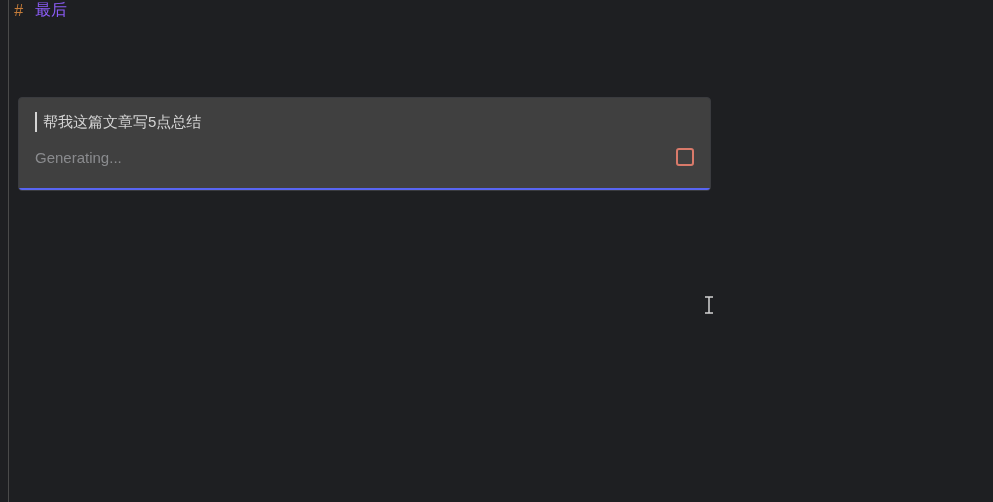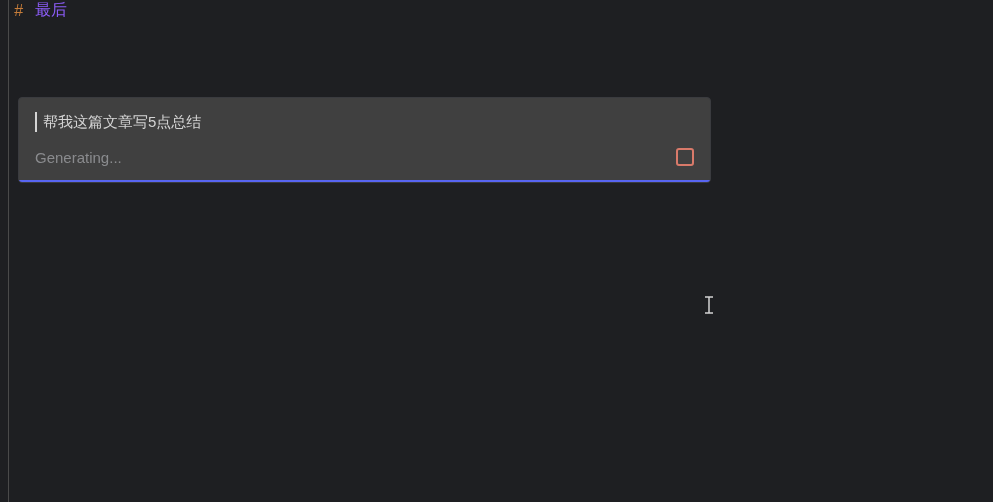--- a/index.html
+++ b/index.html
@@ -64,21 +64,21 @@
       margin-right: 6px;
     }
     .prompt-text {
       color: #d4d4d4;
       font-size: 15px;
     }
     .status-row {
       display: flex;
       align-items: center;
       justify-content: space-between;
-      padding: 8px 16px 14px 16px;
+      padding: 8px 16px 22px 16px;
     }
     .status-text {
       color: #8a8b8e;
       font-size: 15px;
     }
     .stop-button {
       width: 18px;
       height: 18px;
       border: 2px solid #d97a6a;
       border-radius: 3px;

